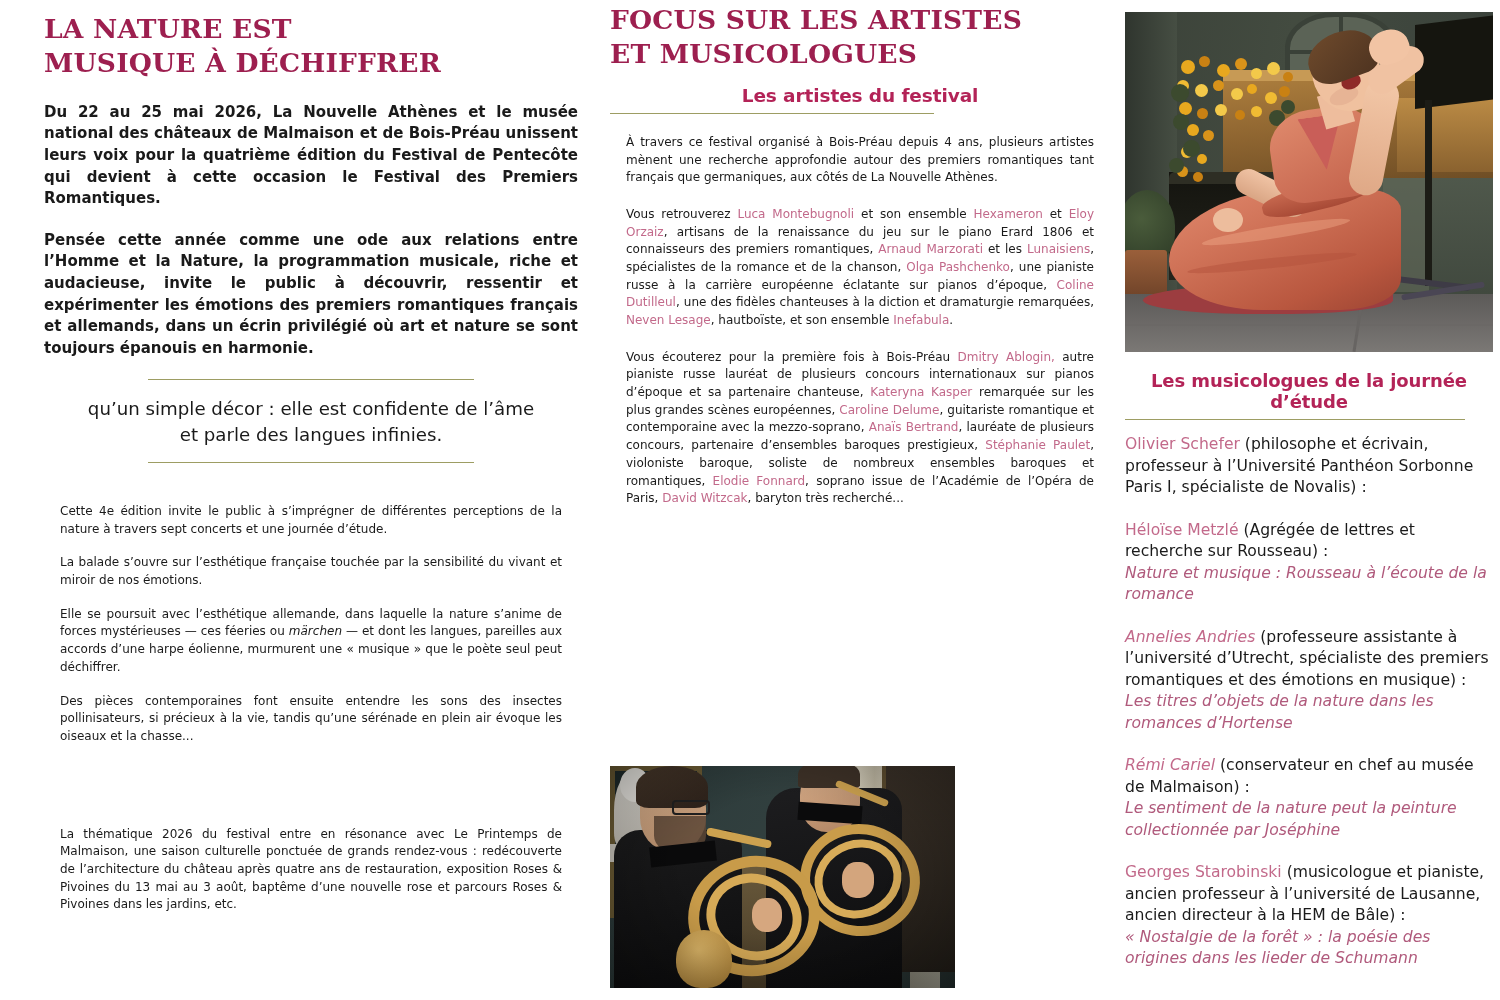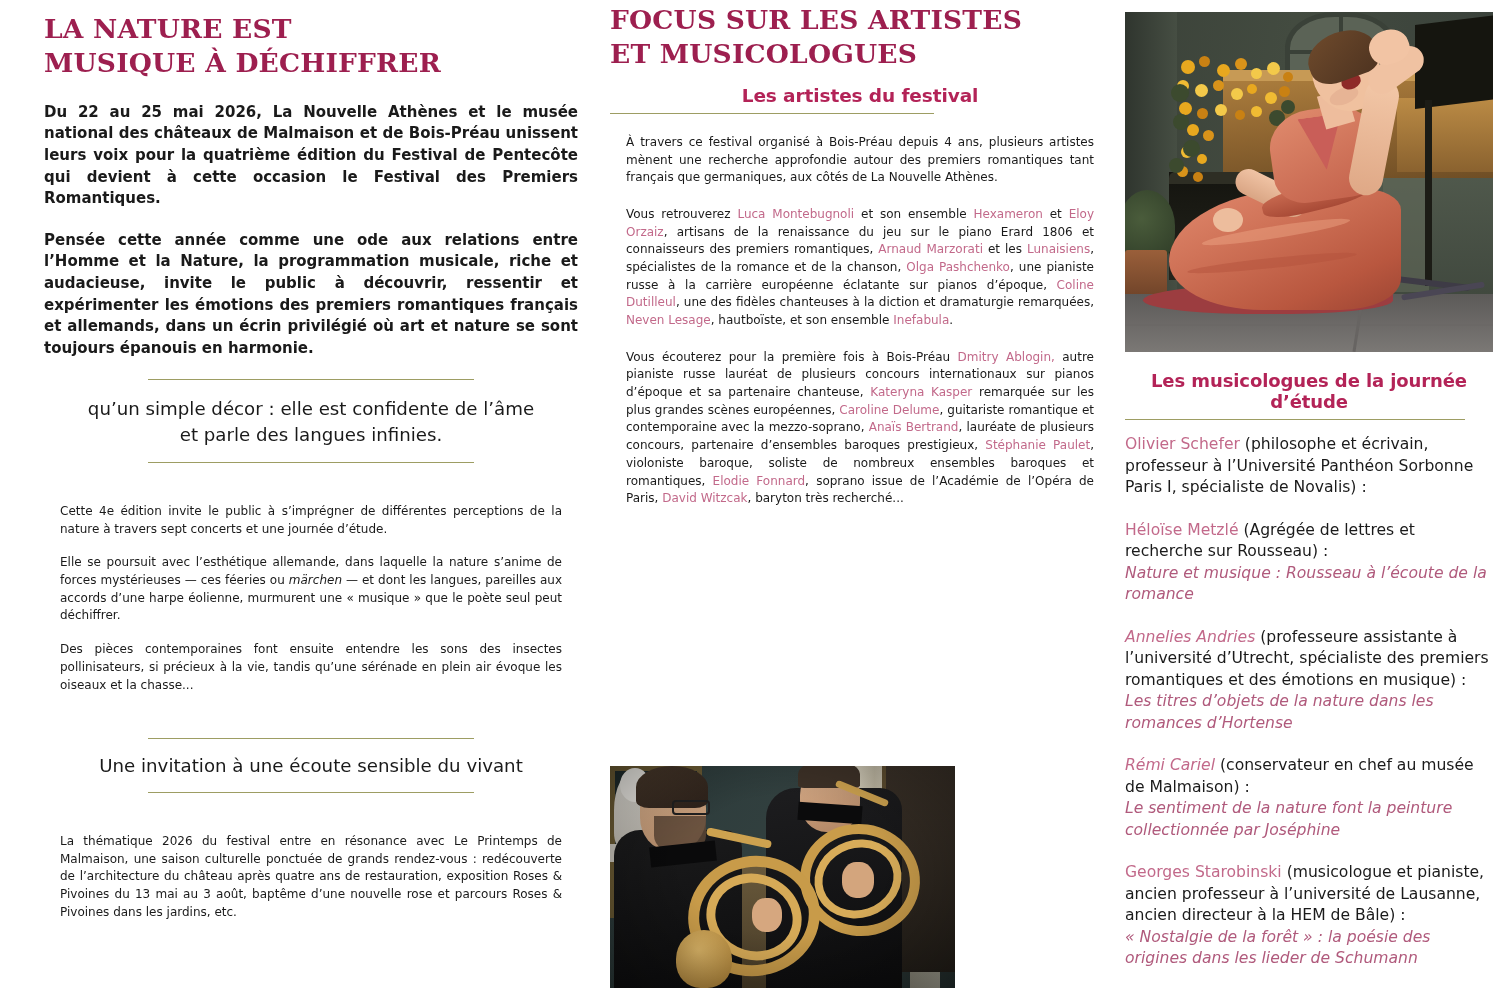--- a/index.html
+++ b/index.html
@@ -276,30 +276,26 @@
       <div class="pq-text">
         <span class="ln">qu’un simple décor : elle est confidente de l’âme</span>
         <span class="ln">et parle des langues infinies.</span>
       </div>
       <hr class="pq-rule">
     </div>
 
     <div style="height:24px"></div>
 
     <p class="body">Cette 4e édition invite le public à s’imprégner de différentes perceptions de la nature à travers sept concerts et une journée d’étude.</p>
+    <p class="body" style="margin-top:0">La balade s’ouvre sur l’esthétique française touchée par la sensibilité du vivant et miroir de nos émotions.</p>
     <p class="body" style="margin-top:0"><span>Elle se poursuit avec l’esthétique allemande, dans laquelle la nature s’anime de forces mystérieuses — ces féeries ou </span><span class="it">märchen</span><span> — et dont les langues, pareilles aux accords d’une harpe éolienne, murmurent une « musique » que le poète seul peut déchiffrer.</span></p>
     <p class="body" style="margin-top:0">Des pièces contemporaines font ensuite entendre les sons des insectes pollinisateurs, si précieux à la vie, tandis qu’une sérénade en plein air évoque les oiseaux et la chasse...</p>
 
     <div style="height:24px"></div>
 
-    <div class="pullquote single">
-      <hr class="pq-rule">
-      <div class="pq-text">Une invitation à une écoute sensible du vivant</div>
-      <hr class="pq-rule">
-    </div>
 
     <div style="height:24px"></div>
 
     <p class="body">La thématique 2026 du festival entre en résonance avec Le Printemps de Malmaison, une saison culturelle ponctuée de grands rendez-vous : redécouverte de l’architecture du château après quatre ans de restauration, exposition Roses &amp; Pivoines du 13 mai au 3 août, baptême d’une nouvelle rose et parcours Roses &amp; Pivoines dans les jardins, etc.</p>
   </div>
 
   <div class="col-mid">
 
     <h1 class="display-title" style="margin-bottom:14px">
       <span class="ln">FOCUS SUR LES ARTISTES</span>
@@ -316,21 +312,21 @@
     <p class="body"><span>Vous écouterez pour la première fois à Bois-Préau </span><span class="nm">Dmitry Ablogin,</span><span> autre pianiste russe lauréat de plusieurs concours internationaux sur pianos d’époque et sa partenaire chanteuse, </span><span class="nm">Kateryna Kasper</span><span> remarquée sur les plus grandes scènes européennes, </span><span class="nm">Caroline Delume</span><span>, guitariste romantique et contemporaine avec la mezzo-soprano, </span><span class="nm">Anaïs Bertrand</span><span>, lauréate de plusieurs concours, partenaire d’ensembles baroques prestigieux, </span><span class="nm">Stéphanie Paulet</span><span>, violoniste baroque, soliste de nombreux ensembles baroques et romantiques, </span><span class="nm">Elodie Fonnard</span><span>, soprano issue de l’Académie de l’Opéra de Paris, </span><span class="nm">David Witzcak</span><span>, baryton très recherché...</span></p>
   </div>
 
   <div class="col-right" style="top:370px">
     <h2 class="sub-head right-head">Les musicologues de la journée d’étude</h2>
     <hr class="head-rule w-right" style="margin-bottom:14px">
     <div id="mus-list">
         <p class="mus-entry"><span class="mus-name">Olivier Schefer</span><span> (philosophe et écrivain, professeur à l’Université Panthéon Sorbonne Paris I, spécialiste de Novalis) :</span></p>
         <p class="mus-entry"><span class="mus-name">Héloïse Metzlé</span><span> (Agrégée de lettres et recherche sur Rousseau) :</span><span class="mus-title">Nature et musique : Rousseau à l’écoute de la romance</span></p>
         <p class="mus-entry"><span class="mus-name it">Annelies Andries</span><span> (professeure assistante à l’université d’Utrecht, spécialiste des premiers romantiques et des émotions en musique) :</span><span class="mus-title">Les titres d’objets de la nature dans les romances d’Hortense</span></p>
-        <p class="mus-entry"><span class="mus-name it">Rémi Cariel</span><span> (conservateur en chef au musée de Malmaison) :</span><span class="mus-title">Le sentiment de la nature font la peinture collectionnée par Joséphine</span></p>
+        <p class="mus-entry"><span class="mus-name it">Rémi Cariel</span><span> (conservateur en chef au musée de Malmaison) :</span><span class="mus-title">Le sentiment de la nature peut la peinture collectionnée par Joséphine</span></p>
         <p class="mus-entry"><span class="mus-name">Georges Starobinski</span><span> (musicologue et pianiste, ancien professeur à l’université de Lausanne, ancien directeur à la HEM de Bâle) :</span><span class="mus-title">« Nostalgie de la forêt » : la poésie des origines dans les lieder de Schumann</span></p>
       </div>
   </div>
 
   <div class="photo photo-singer">
     <div class="ph-layer sg-wall"></div>
     <div class="ph-layer sg-window"></div>
     <div class="ph-layer sg-winmul1"></div>
     <div class="ph-layer sg-winmul2"></div>
     <div class="ph-layer sg-doorR"></div>

